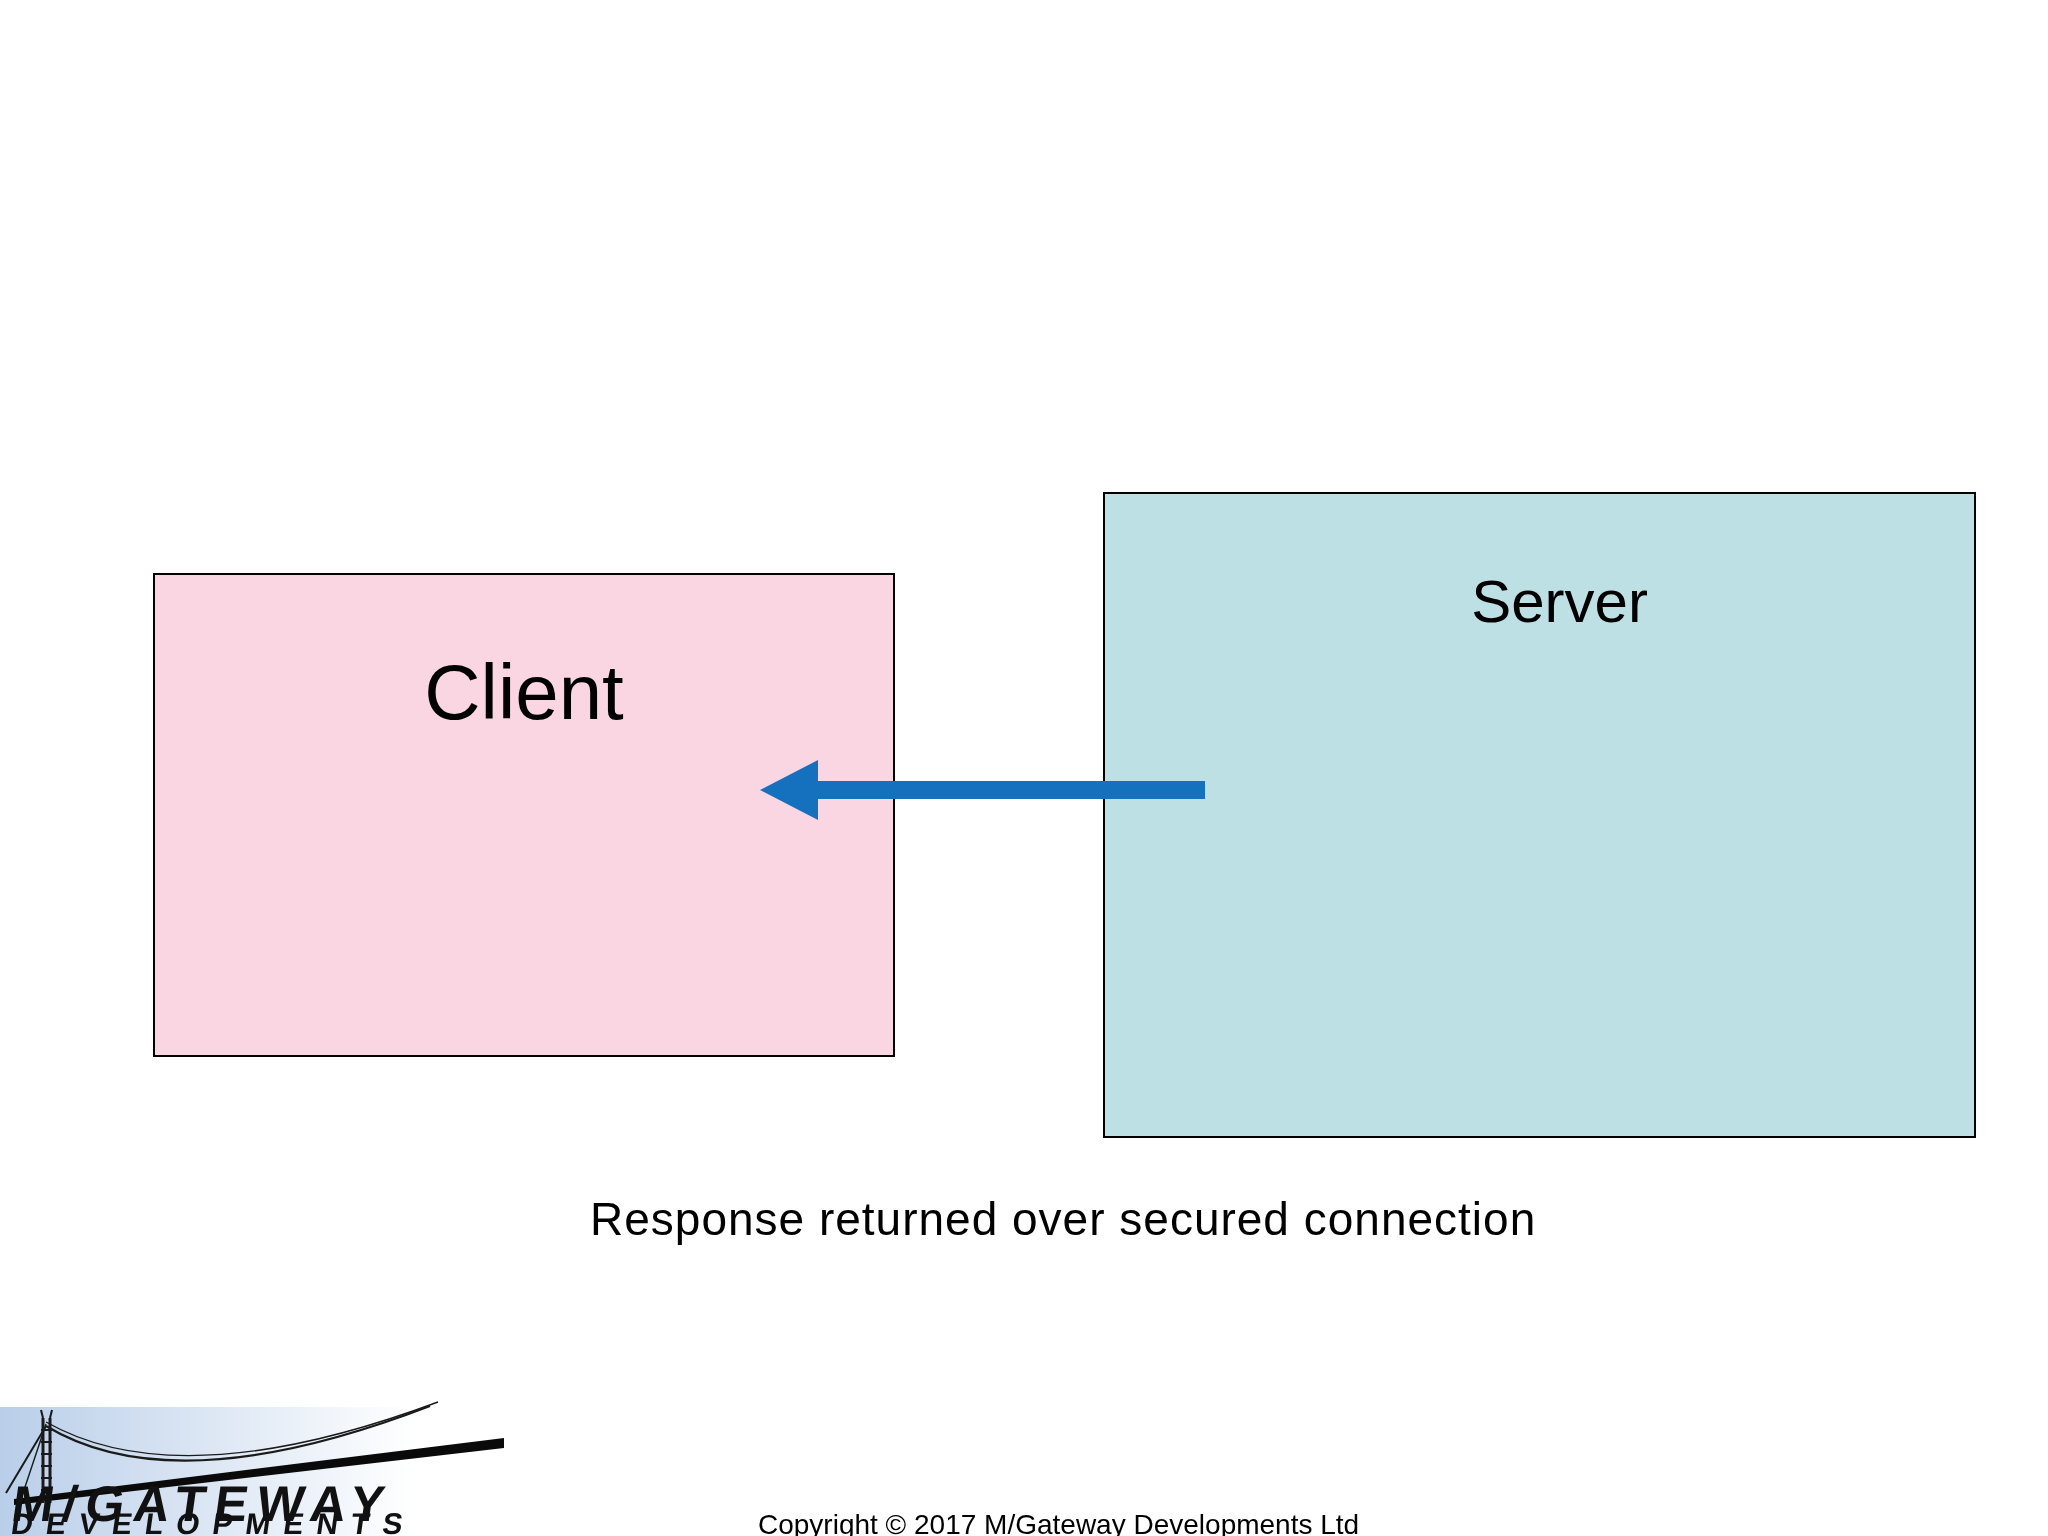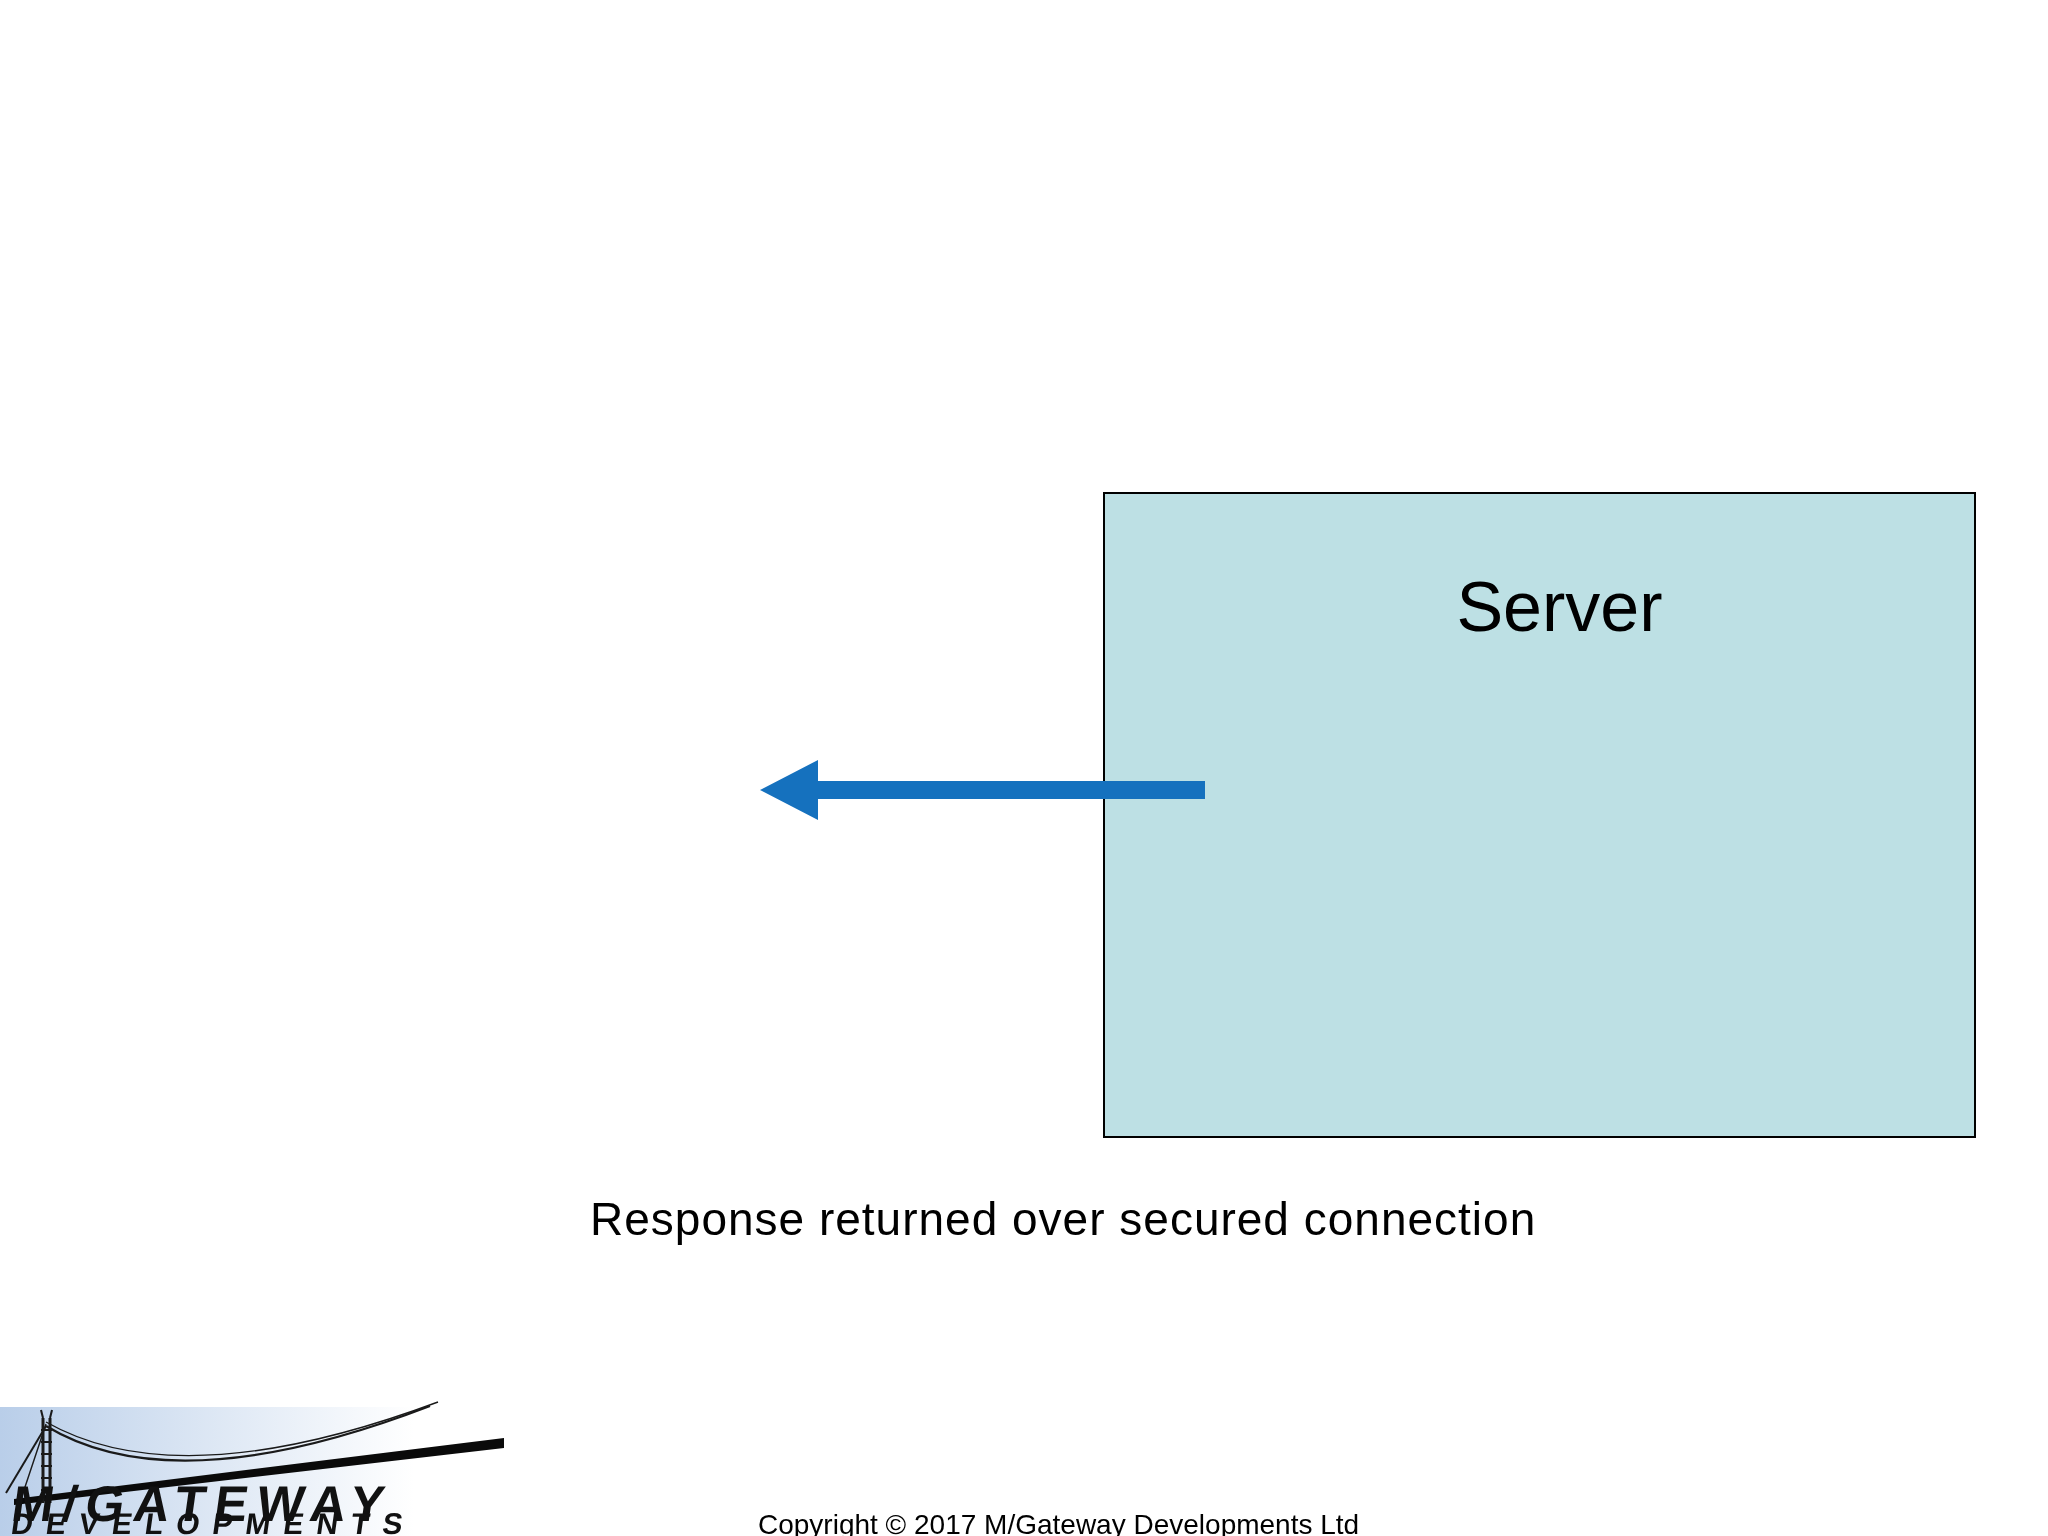--- a/index.html
+++ b/index.html
@@ -22,21 +22,21 @@
   .node {
     position: absolute;
     box-sizing: border-box;
     border: 2px solid #000000;
     text-align: center;
   }
   .node-client { left: 153px; top: 573px; width: 742px; height: 484px; }
   .node-server { left: 1103px; top: 492px; width: 873px; height: 646px; }
   .node-label { display: block; line-height: 1; }
   .node-client .node-label { padding-top: 78px; font-size: 78px; }
-  .node-server .node-label { padding-top: 78px; font-size: 70px; margin-left: 40px; }
+  .node-server .node-label { padding-top: 78px; font-size: 60px; margin-left: 40px; }
 
   .arrow-svg { position: absolute; left: 750px; top: 752px; width: 465px; height: 76px; }
 
   .caption {
     position: absolute; left: 590px; top: 1196px;
     font-size: 46px; line-height: 1; letter-spacing: 1px;
     white-space: nowrap;
   }
 
   .logo-svg { position: absolute; left: 0; top: 1396px; width: 540px; height: 140px; }
@@ -49,20 +49,23 @@
     font-size: 28px; line-height: 1;
     white-space: nowrap;
   }
 </style>
 </head>
 <body>
 
 <div class="slide">
 
 
+  <div class="node node-client" style="background-color: rgb(250, 214, 226); border-color: rgb(0, 0, 0);">
+    <span class="node-label">Client</span>
+  </div>
 
   <div class="node node-server" style="background-color: rgb(189, 224, 228); border-color: rgb(0, 0, 0);">
     <span class="node-label">Server</span>
   </div>
 
   <svg class="arrow-svg" viewBox="0 0 465 76" aria-hidden="true">
     <polygon points="10,38 68,8 68,29 455,29 455,47 68,47 68,68" fill="#1571BE"></polygon>
   </svg>
 
   <div class="caption">Response returned over secured connection</div>

